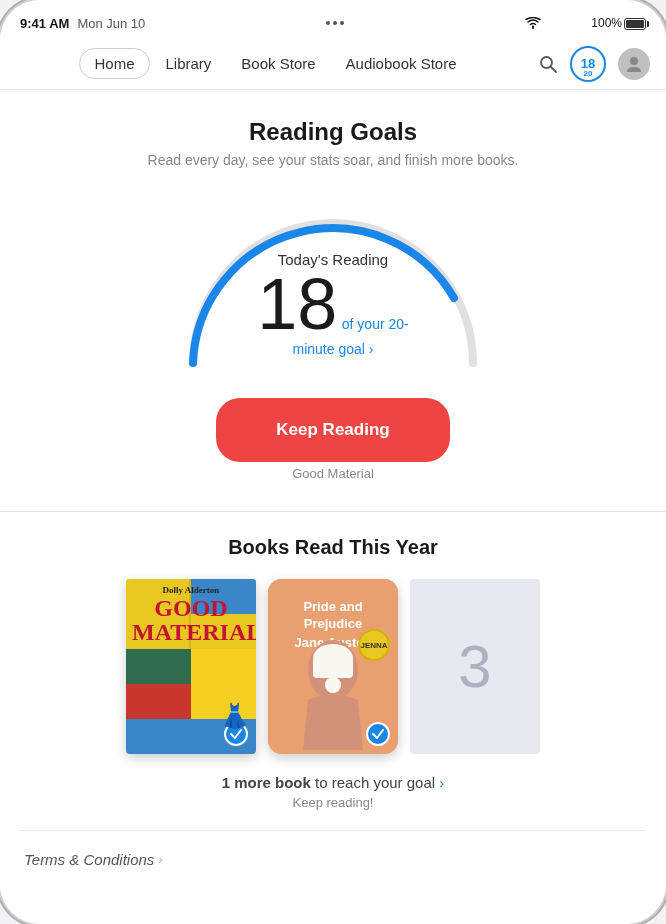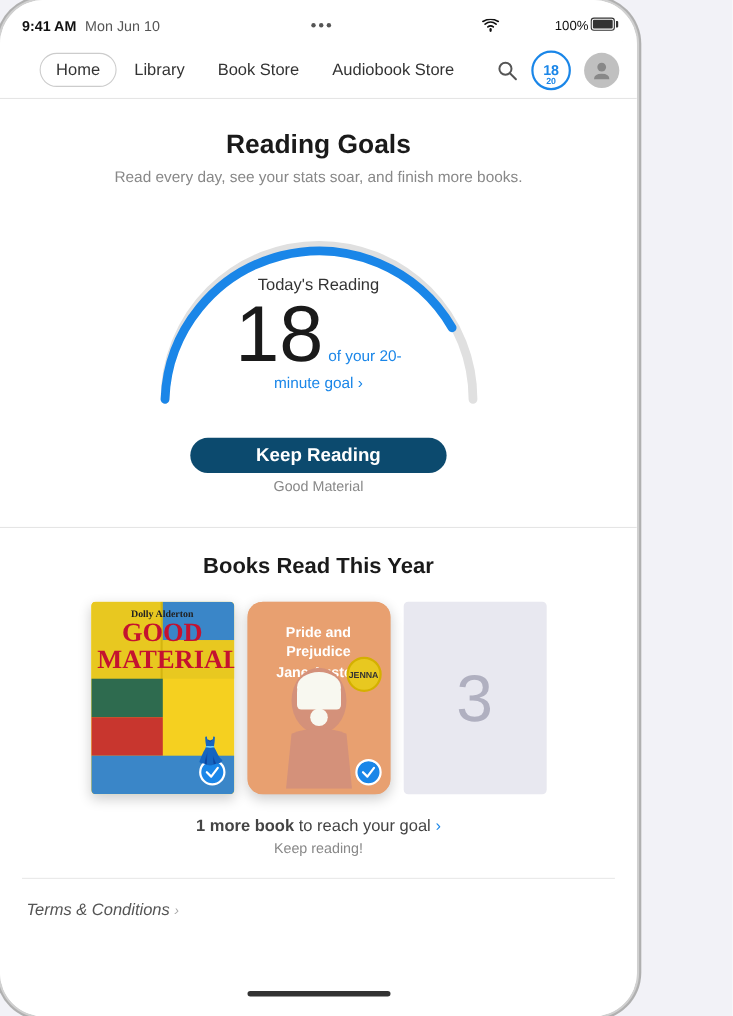--- a/index.html
+++ b/index.html
@@ -8,21 +8,21 @@
       width: 666px;
       height: 924px;
       background: #f2f2f7;
       font-family: -apple-system, 'SF Pro Display', 'Helvetica Neue', sans-serif;
       overflow: hidden;
       position: relative;
     }
 
     
     .device-frame {
-      width: 579px;
+      width: 666px;
       height: 924px;
       background: #fff;
       border-radius: 40px;
       overflow: hidden;
       position: relative;
       box-shadow: 0 0 0 2px #d0d0d0, 0 0 0 4px #b0b0b0;
     }
 
     
     .status-bar {
@@ -57,21 +57,21 @@
 
     .status-right {
       display: flex;
       align-items: center;
       gap: 6px;
       font-size: 12px;
     }
 
     .battery-container {
       display: flex;
-      align-items: flex-start;
+      align-items: flex-end;
       gap: 2px;
       margin-left: 44px;
     }
 
     .battery-icon {
       width: 22px;
       height: 12px;
       border: 1.5px solid #333;
       border-radius: 3px;
       position: relative;
@@ -238,24 +238,24 @@
       color: #888;
       cursor: pointer;
     }
 
     .gauge-goal > span {
       color: #1a86e8;
     }
 
     
     .keep-reading-btn {
-      background: #0c4a6e;
+      background: #ef4444;
       color: #fff;
       border-radius: 24px;
-      padding: 6px 60px;
+      padding: 22px 60px;
       font-size: 17px;
       font-weight: 600;
       display: inline-block;
       cursor: pointer;
       margin-bottom: 4px;
     }
 
     .keep-reading-sub {
       font-size: 13px;
       color: #888;

